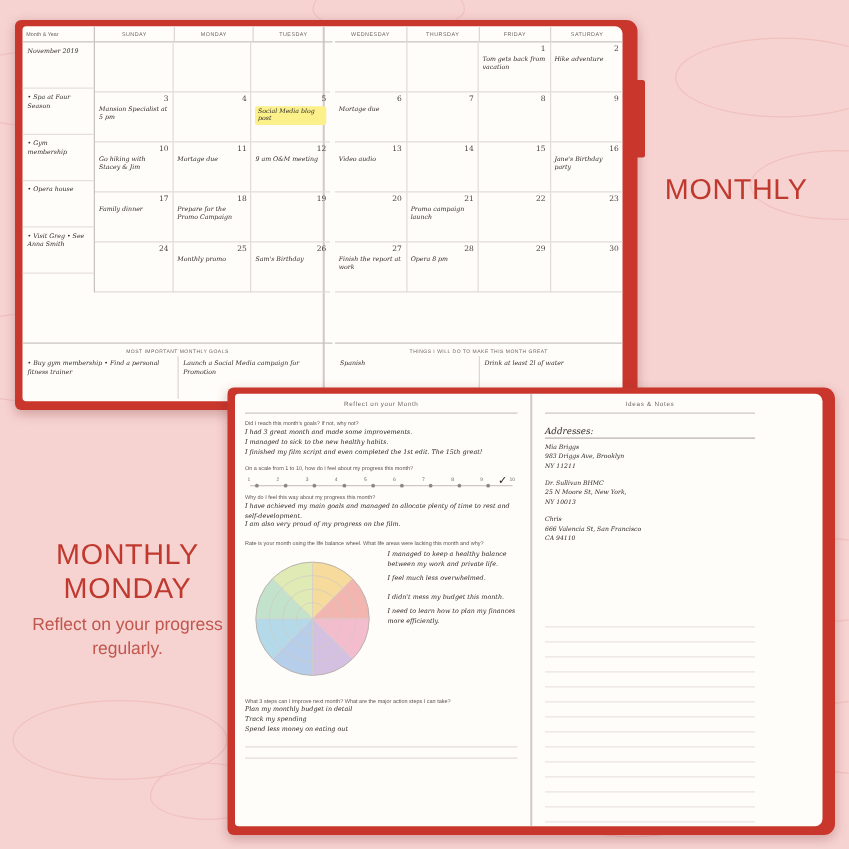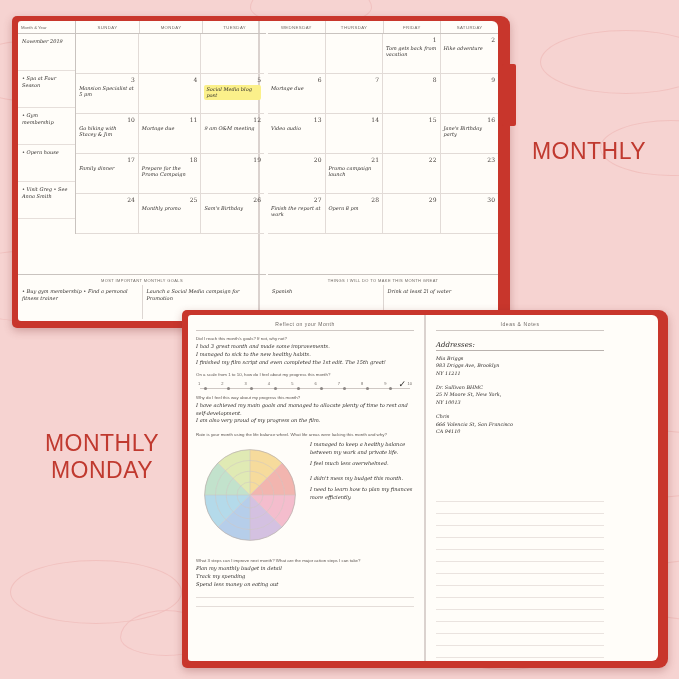--- a/index.html
+++ b/index.html
@@ -489,13 +489,14 @@
   <div class="cap-title">
     <span>MONTHLY</span><br>
   </div>
 </div>
 
 <div class="caption" id="caption-monthly-review">
   <div class="cap-title">
     <span>MONTHLY</span><br>
     <span>MONDAY</span>
   </div>
+  <div class="cap-sub">Reflect on your progress regularly.</div>
 </div>
 
 </body></html>

